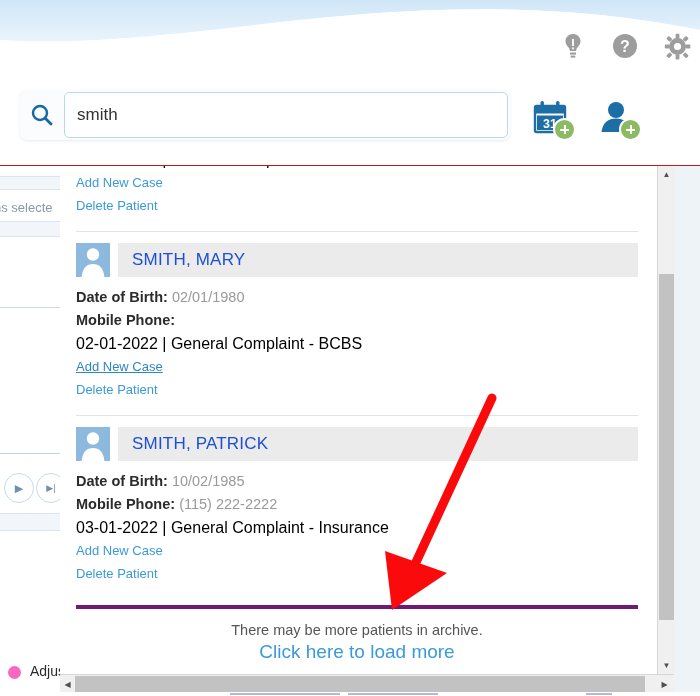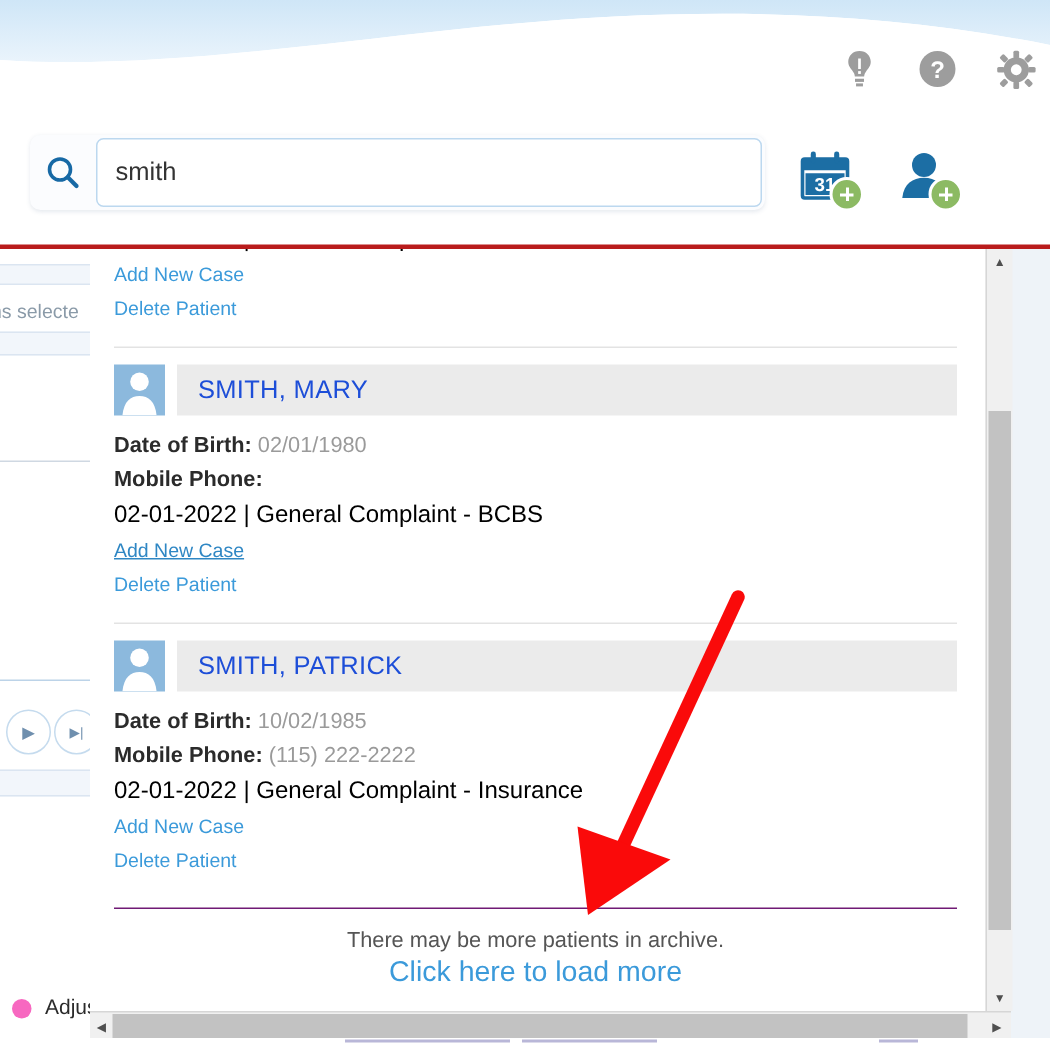--- a/index.html
+++ b/index.html
@@ -36,21 +36,21 @@
     background:#ffffff;border:3px solid #c79a1e;
     box-shadow:0 0 0 4px rgba(255,255,255,.95),0 1px 4px rgba(0,0,0,.25);
     display:flex;align-items:center;justify-content:center;
     color:#c79a1e;font-weight:bold;font-size:17px;letter-spacing:.5px;
     font-family:"Liberation Sans", sans-serif;
   }
 
   
   #search-panel{
     position:absolute;top:78px;left:0;width:700px;height:88px;
-    background:#ffffff;border-bottom:3px solid #b91c1c;
+    background:#ffffff;border-bottom:1px solid #b91c1c;
     box-sizing:border-box;
   }
   #search-shell{
     position:absolute;left:20px;top:12px;width:490px;height:50px;
     background:#fbfcfe;border-radius:7px;
     box-shadow:0 1px 3px rgba(60,90,130,.13);
     display:flex;align-items:center;
   }
   #search-icon{width:44px;display:flex;align-items:center;justify-content:center;color:#1769a5;}
   #search-input{
@@ -82,21 +82,21 @@
   .name-bar{flex:1;height:34px;background:#ebebeb;display:flex;align-items:center;padding-left:14px;margin-left:8px;box-sizing:border-box;}
   .pname{font-size:17px;color:#1d4ed8;letter-spacing:.2px;}
   .field{font-size:14.5px;color:#2b2b2b;line-height:23px;}
   .field b{font-weight:bold;}
   .field .val{color:#9a9a9a;}
   .linkline{font-size:13px;line-height:23px;color:#3b9ada;cursor:pointer;}
   .linkline.hov{text-decoration:underline;color:#2f87c4;}
   .caseline{font-size:16px;line-height:23px;color:#000000;cursor:pointer;}
 
   
-  #archive{margin-top:6px;border-top:1px solid #701a75;padding-top:10px;text-align:center;}
+  #archive{margin-top:6px;border-top:4px solid #701a75;padding-top:10px;text-align:center;}
   #archive .a1{font-size:14.5px;color:#555;line-height:22px;}
   #archive .a2{font-size:19px;color:#3b9ada;line-height:22px;cursor:pointer;}
 
   
   #vscroll{position:absolute;top:166px;left:657px;width:17px;height:508px;background:#f0f0f0;border-left:1px solid #d6d6d6;}
   #vthumb{position:absolute;left:1px;top:108px;width:15px;height:346px;background:#c2c2c2;}
   .sb-arrow{position:absolute;left:0;width:17px;height:17px;display:flex;align-items:center;justify-content:center;color:#4f4f4f;font-size:8px;}
   #hscroll{position:absolute;left:60px;top:674px;width:614px;height:18px;background:#f0f0f0;border-top:1px solid #d6d6d6;}
   #hthumb{position:absolute;left:15px;top:1px;width:570px;height:16px;background:#c2c2c2;}
   .hsb-arrow{position:absolute;top:0;width:15px;height:18px;display:flex;align-items:center;justify-content:center;color:#4f4f4f;font-size:8px;}
@@ -257,21 +257,21 @@
         </div>
       </div>
       <div class="field">
         <b>Date of Birth:</b>
         <span class="val">10/02/1985</span>
       </div>
       <div class="field">
         <b>Mobile Phone:</b>
         <span class="val">(115) 222-2222</span>
       </div>
-      <div class="caseline">02-01-2022 | General Complaint - Insurance</div>
+      <div class="caseline">03-01-2022 | General Complaint - Insurance</div>
       <div class="linkline">Add New Case</div>
       <div class="linkline">Delete Patient</div>
     </div>
 
     <div id="archive">
       <div class="a1">There may be more patients in archive.</div>
       <div class="a2">Click here to load more</div>
     </div>
 
   </div>

